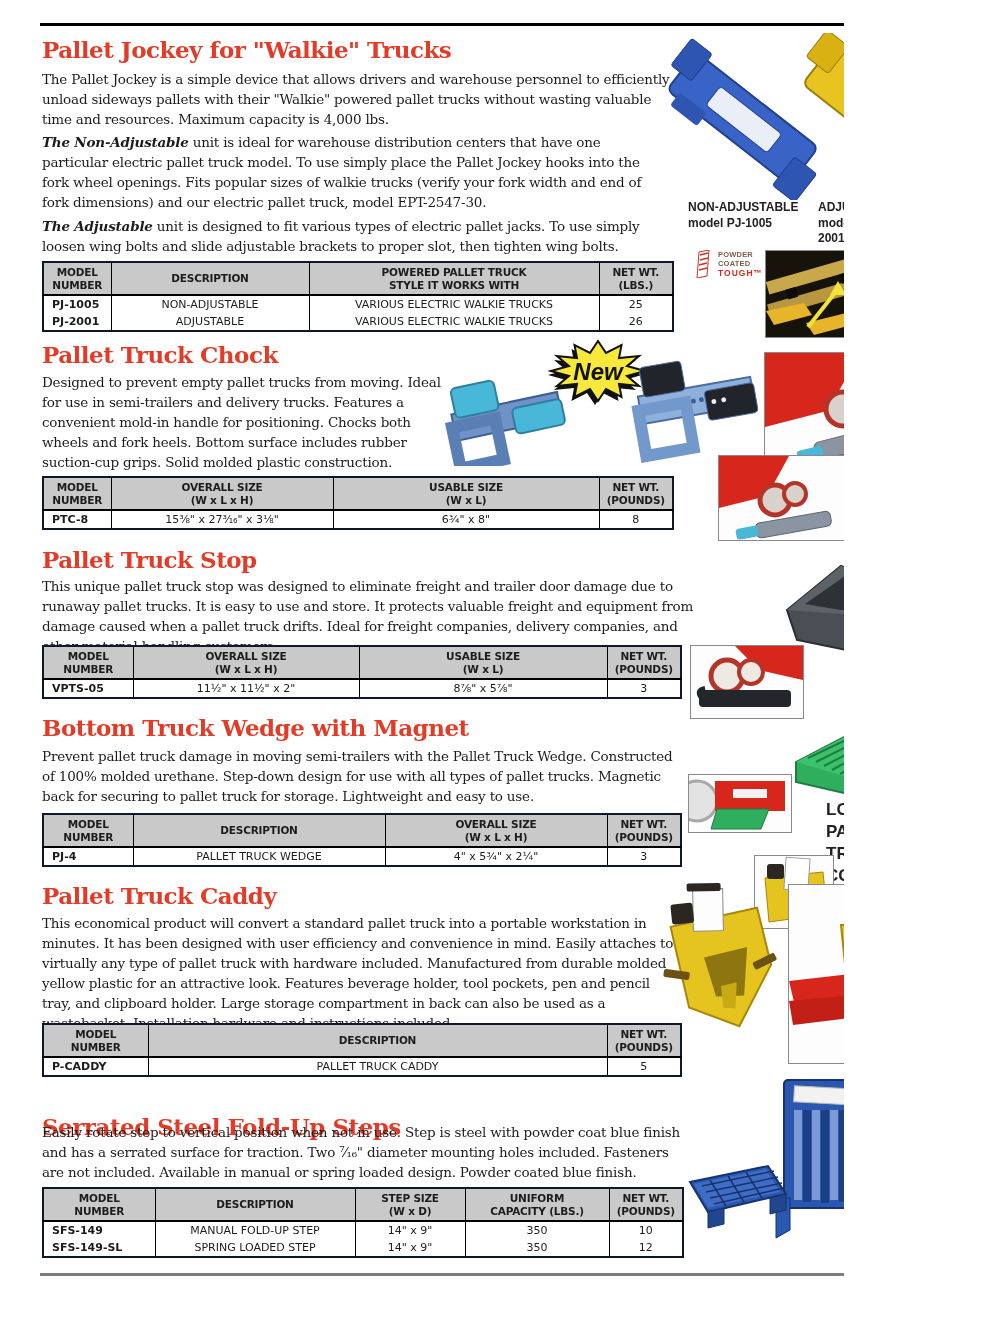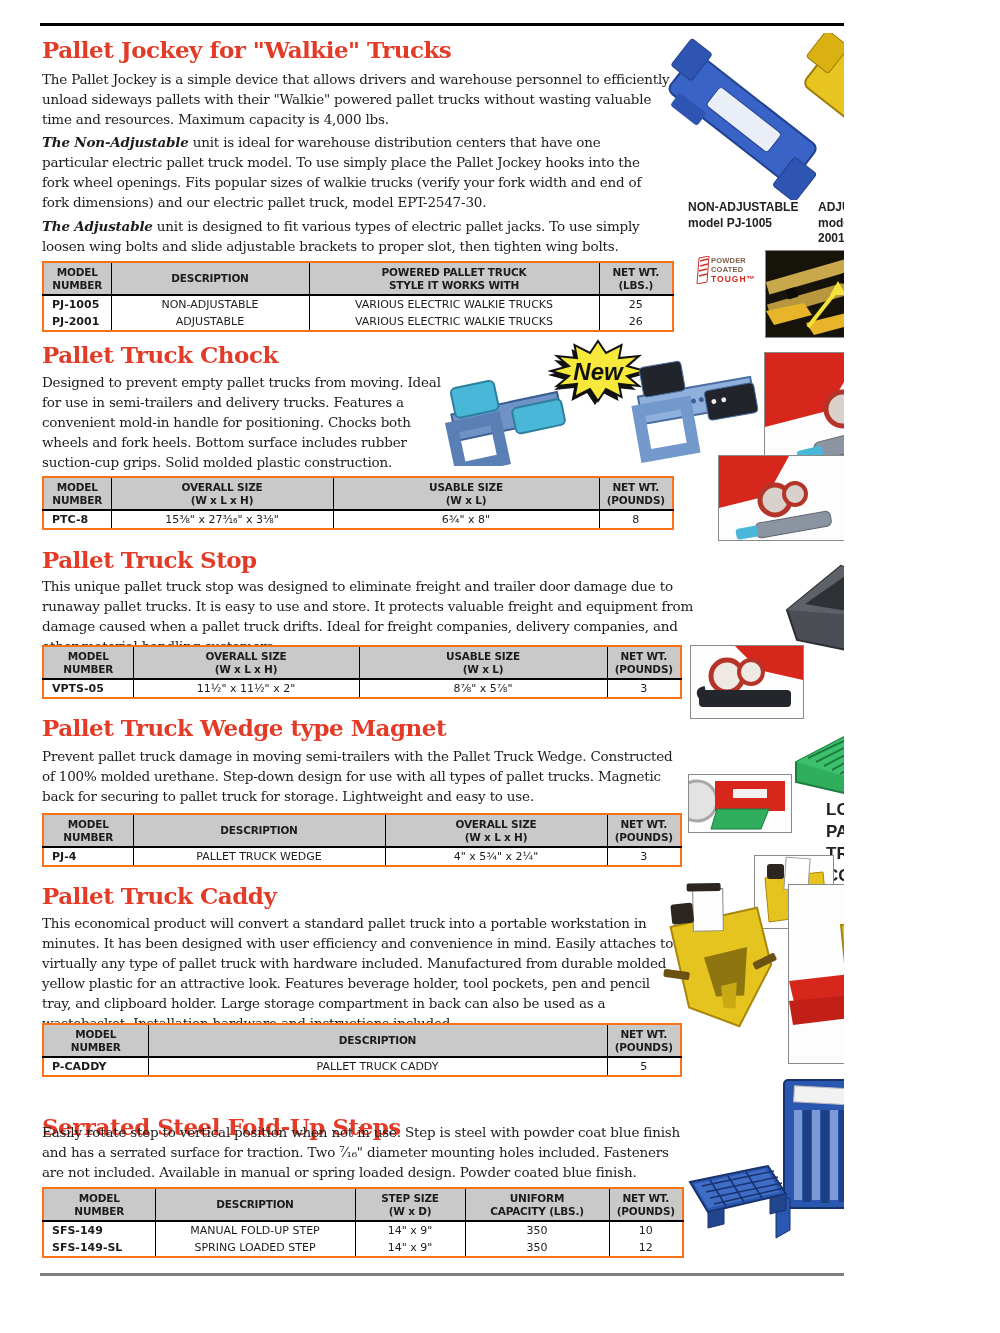--- a/index.html
+++ b/index.html
@@ -11,37 +11,37 @@
   .toprule{height:3px;background:#000;}
   .bottomrule{height:3px;background:#7d7d7d;}
   
   h2.sec{margin:0;font-family:"DejaVu Serif",serif;font-weight:bold;font-size:23px;
          letter-spacing:-0.5px;color:#e23b27;}
   
   p.copy{margin:0;font-size:13.5px;line-height:20px;letter-spacing:-0.2px;color:#1c1c1c;}
   p.copy .lead{font-weight:bold;font-style:italic;}
   
   table.spec{border-collapse:collapse;table-layout:fixed;background:#fff;
-             font-family:"DejaVu Sans","Liberation Sans",sans-serif;border:2px solid #f97316;}
+             font-family:"DejaVu Sans","Liberation Sans",sans-serif;border:2px solid #0f172a;}
   table.spec th{background:#c9c9c9;font-size:10.5px;font-weight:bold;line-height:1.2;
                 text-align:center;white-space:pre-line;padding:3px 2px;border-bottom:2px solid #000;
                 border-left:1px solid #000;letter-spacing:-0.2px;}
   table.spec td{font-size:11px;text-align:center;padding:2px 3px;border-left:1px solid #000;
                 white-space:nowrap;overflow:hidden;}
   table.spec th:first-child,table.spec td:first-child{border-left:none;}
   table.spec td.model{font-weight:bold;text-align:left;padding-left:8px;}
   
   .caption{font-family:"Liberation Sans",sans-serif;font-weight:bold;font-size:12px;
            line-height:1.3;color:#222;white-space:pre-line;}
   .caption.small{font-size:17px;margin-left:36px;}
   
   .photo{border:1px solid #8a8a8a;background:#fff;overflow:hidden;}
   .photo svg{display:block;}
   
-  .badge{display:flex;align-items:flex-start;gap:0;margin-top:6px;}
+  .badge{display:flex;align-items:flex-start;gap:7px;}
   .badge .btxt{font-family:"Liberation Sans",sans-serif;font-size:7.5px;line-height:1.2;
                font-weight:bold;color:#7a5c48;letter-spacing:0.2px;}
   .badge .btxt .tough{color:#d42b1e;font-size:8.5px;letter-spacing:1px;}
   
   .sidebar{background:#ee3124;}
 </style>
 </head>
 <body>
 
 <div id="page">
@@ -268,21 +268,21 @@
     <svg width="112" height="72" viewBox="0 0 112 72">
       <rect width="112" height="72" fill="#fdfdfd"></rect>
       <polygon points="44,0 112,0 112,34 68,24" fill="#d7271d"></polygon>
       <circle cx="36" cy="30" r="16" fill="#efe9e4" stroke="#b5342a" stroke-width="5"></circle>
       <circle cx="60" cy="26" r="12" fill="#efe9e4" stroke="#b5342a" stroke-width="4"></circle>
       <rect x="8" y="44" width="92" height="17" rx="4" fill="#23262b"></rect>
       <path d="M10,52 q-6,-8 4,-10" stroke="#23262b" stroke-width="4" fill="none"></path>
     </svg>
   </div>
 
-  <h2 class="abs sec" style="left:42px;top:714px;">Pallet Truck Wedge type Magnet</h2>
+  <h2 class="abs sec" style="left:42px;top:714px;">Bottom Truck Wedge with Magnet</h2>
   <p class="abs copy" style="left:42px;top:746px;width:640px;">Prevent pallet truck damage in moving semi-trailers with the Pallet Truck Wedge. Constructed of 100% molded urethane. Step-down design for use with all types of pallet trucks. Magnetic back for securing to pallet truck for storage. Lightweight and easy to use.</p>
 
   <table class="abs spec" style="left:42px;top:813px;width:638px;">
     <colgroup>
         <col style="width:90px">
         <col style="width:252px">
         <col style="width:222px">
         <col style="width:74px">
       </colgroup>
     <thead>

